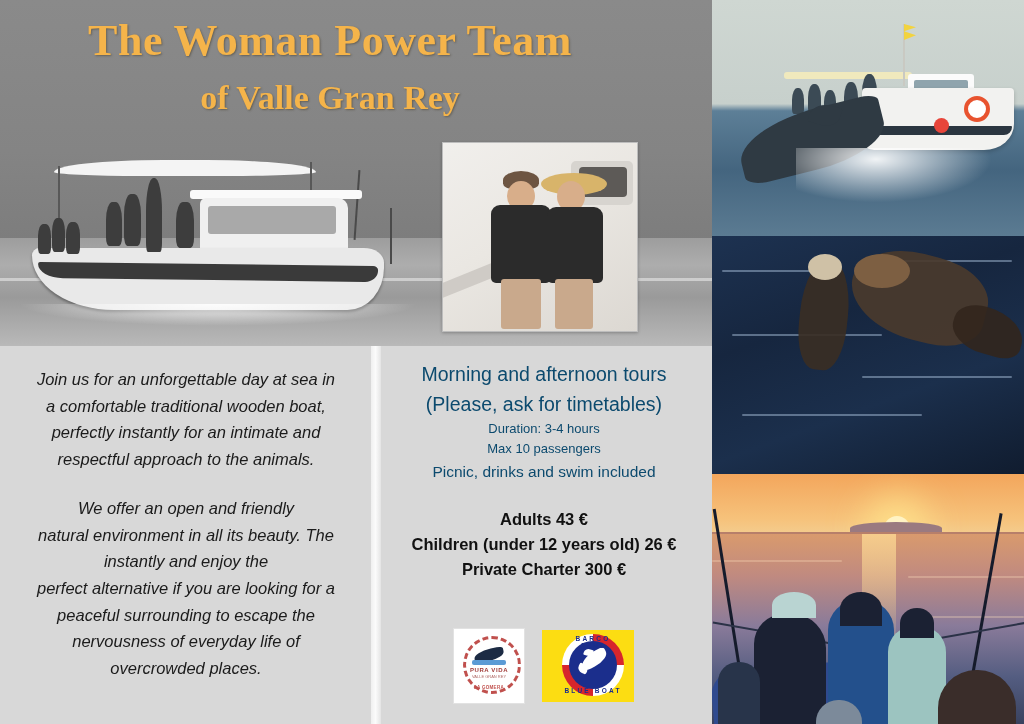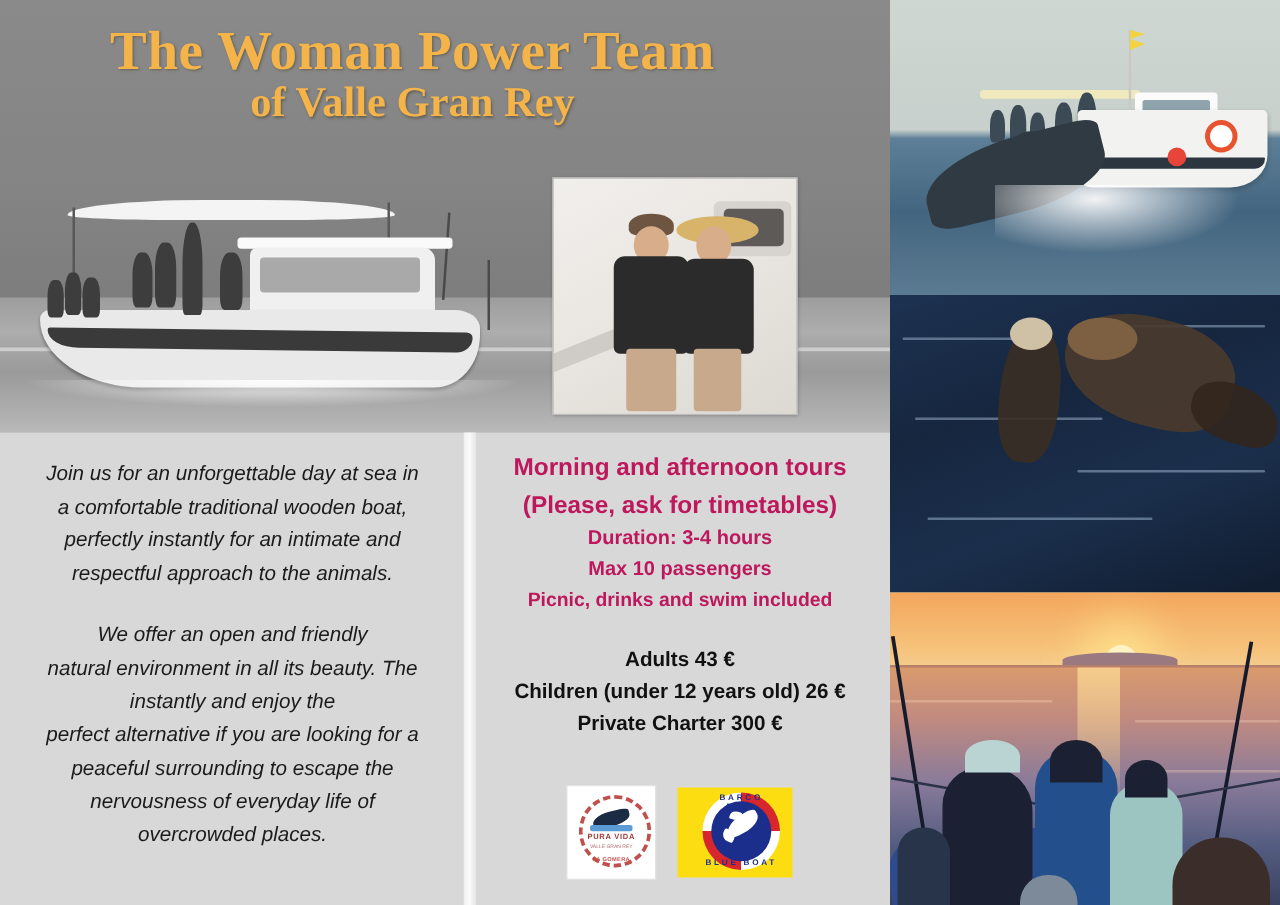--- a/index.html
+++ b/index.html
@@ -19,21 +19,21 @@
        background:linear-gradient(180deg,#8a8a8a 0%,#848484 60%,#7c7c7c 100%);}
   .sea{position:absolute;left:0;top:238px;width:712px;height:108px;
        background:linear-gradient(180deg,#9d9d9d 0%,#adadad 25%,#9a9a9a 55%,#b9b9b9 100%);}
   .sea:after{content:"";position:absolute;left:0;top:40px;width:712px;height:3px;background:rgba(255,255,255,.45);}
 
   
   .title-wrap{position:absolute;left:0;top:18px;width:660px;text-align:center;z-index:6;}
   .title1{font-family:"Liberation Serif", serif;font-weight:bold;font-size:44px;color:#f5b44a;
           letter-spacing:.5px;text-shadow:1px 1px 2px rgba(60,50,30,.45);line-height:1.05;}
   .title2{font-family:"Liberation Serif", serif;font-weight:bold;font-size:34px;color:#f5b44a;
-          margin-top:0;text-shadow:1px 1px 2px rgba(60,50,30,.45);}
+          margin-top:15px;text-shadow:1px 1px 2px rgba(60,50,30,.45);}
 
   
   .boat{position:absolute;left:18px;top:150px;width:402px;height:180px;z-index:3;filter:grayscale(1);}
   .hull{position:absolute;left:14px;top:98px;width:352px;height:62px;background:#e9e9e9;
         border-radius:8px 22px 40px 90px/8px 16px 46px 60px;box-shadow:0 2px 3px rgba(0,0,0,.35);}
   .hullstripe{position:absolute;left:20px;top:114px;width:340px;height:16px;background:#3a3a3a;
         border-radius:4px 10px 26px 50px/4px 8px 22px 28px;transform:rotate(.7deg);}
   .cabin{position:absolute;left:182px;top:48px;width:148px;height:56px;background:#f0f0f0;border-radius:6px 10px 2px 2px;}
   .cabinwin{position:absolute;left:190px;top:56px;width:128px;height:28px;background:#a9a9a9;border-radius:3px;}
   .roof{position:absolute;left:172px;top:40px;width:172px;height:9px;background:#fafafa;border-radius:3px;}
@@ -67,23 +67,23 @@
   .panel{position:absolute;left:0;top:346px;width:712px;height:378px;background:#d8d8d8;}
   .vdivider{position:absolute;left:371px;top:346px;width:10px;height:378px;
             background:linear-gradient(90deg,#efefef,#fbfbfb 45%,#e4e4e4);}
 
   .leftcol{position:absolute;left:6px;top:20px;width:360px;text-align:center;
            font-style:italic;font-size:16.5px;line-height:1.62;color:#1b1b1b;}
   .leftcol p{margin:0;}
   .gap{height:22px;}
 
   .midcol{position:absolute;left:381px;top:14px;width:326px;text-align:center;}
-  .blue{color:#be185d;font-weight:bold;}
+  .blue{color:#0c4a6e;font-weight:normal;}
   .bl1{font-size:19.5px;line-height:1.52;}
-  .bl2{font-size:16px;line-height:1.52;}
+  .bl2{font-size:13px;line-height:1.52;}
   .bl3{font-size:15.5px;line-height:1.5;margin-top:1px;}
   .prices{margin-top:24px;color:#111;font-weight:bold;font-size:16.5px;line-height:1.53;}
 
   
   .logos{position:absolute;left:381px;top:272px;width:326px;height:95px;
          display:flex;justify-content:center;align-items:center;gap:18px;}
   .logo-pv{width:70px;height:74px;background:#ffffff;position:relative;box-shadow:0 0 0 1px #e2e2e2;}
   .pv-ring{position:absolute;left:9px;top:7px;width:52px;height:52px;border:3px dashed #c0504d;border-radius:50%;}
   .pv-whale{position:absolute;left:20px;top:20px;width:30px;height:12px;background:#1c2b44;
             border-radius:60% 20% 55% 25%;transform:rotate(-12deg);}

